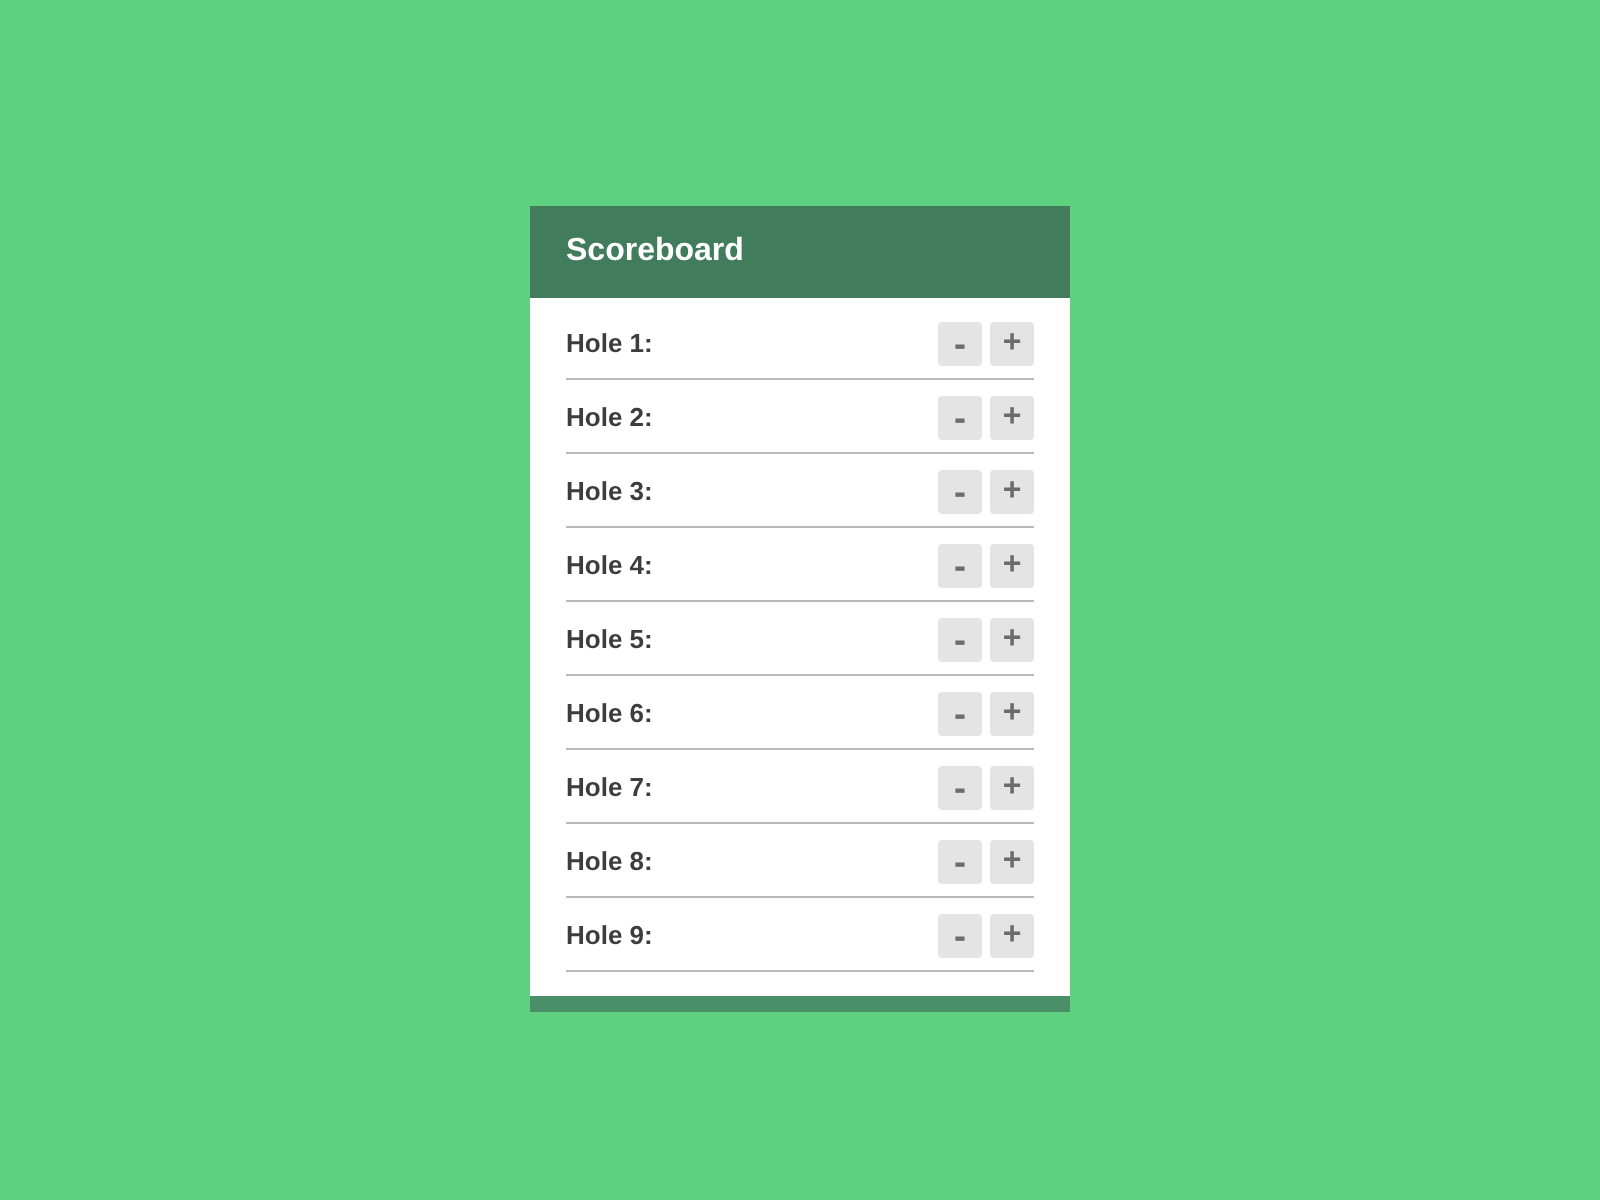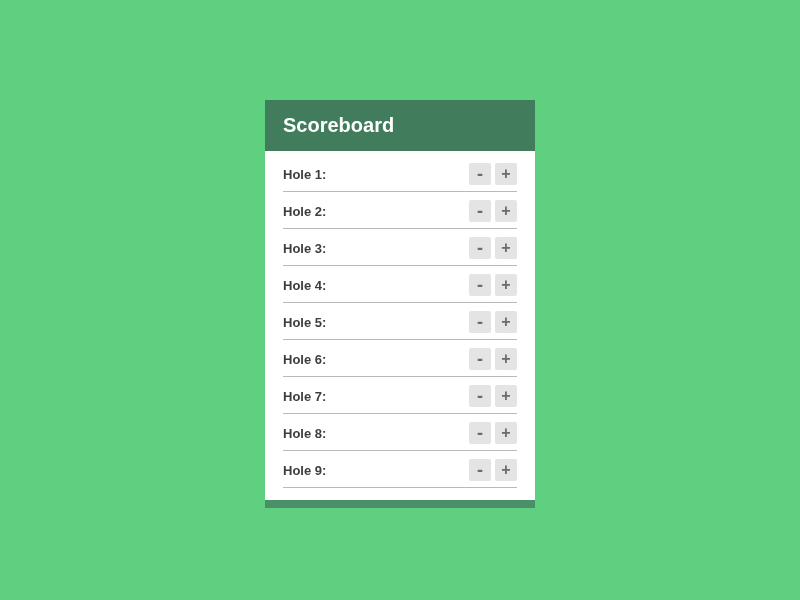--- a/index.html
+++ b/index.html
@@ -13,21 +13,21 @@
   }
   .card {
     width: 270px;
     background: #ffffff;
     box-shadow: 0 8px 0 0 #4a8f68;
   }
   .header {
     background: #417d5d;
     color: #ffffff;
     font-weight: 700;
-    font-size: 20px;
+    font-size: 16px;
     padding: 14px 18px;
   }
   .body {
     padding: 4px 18px 12px 18px;
   }
   .row {
     display: flex;
     align-items: center;
     justify-content: space-between;
     padding: 8px 0 6px 0;

